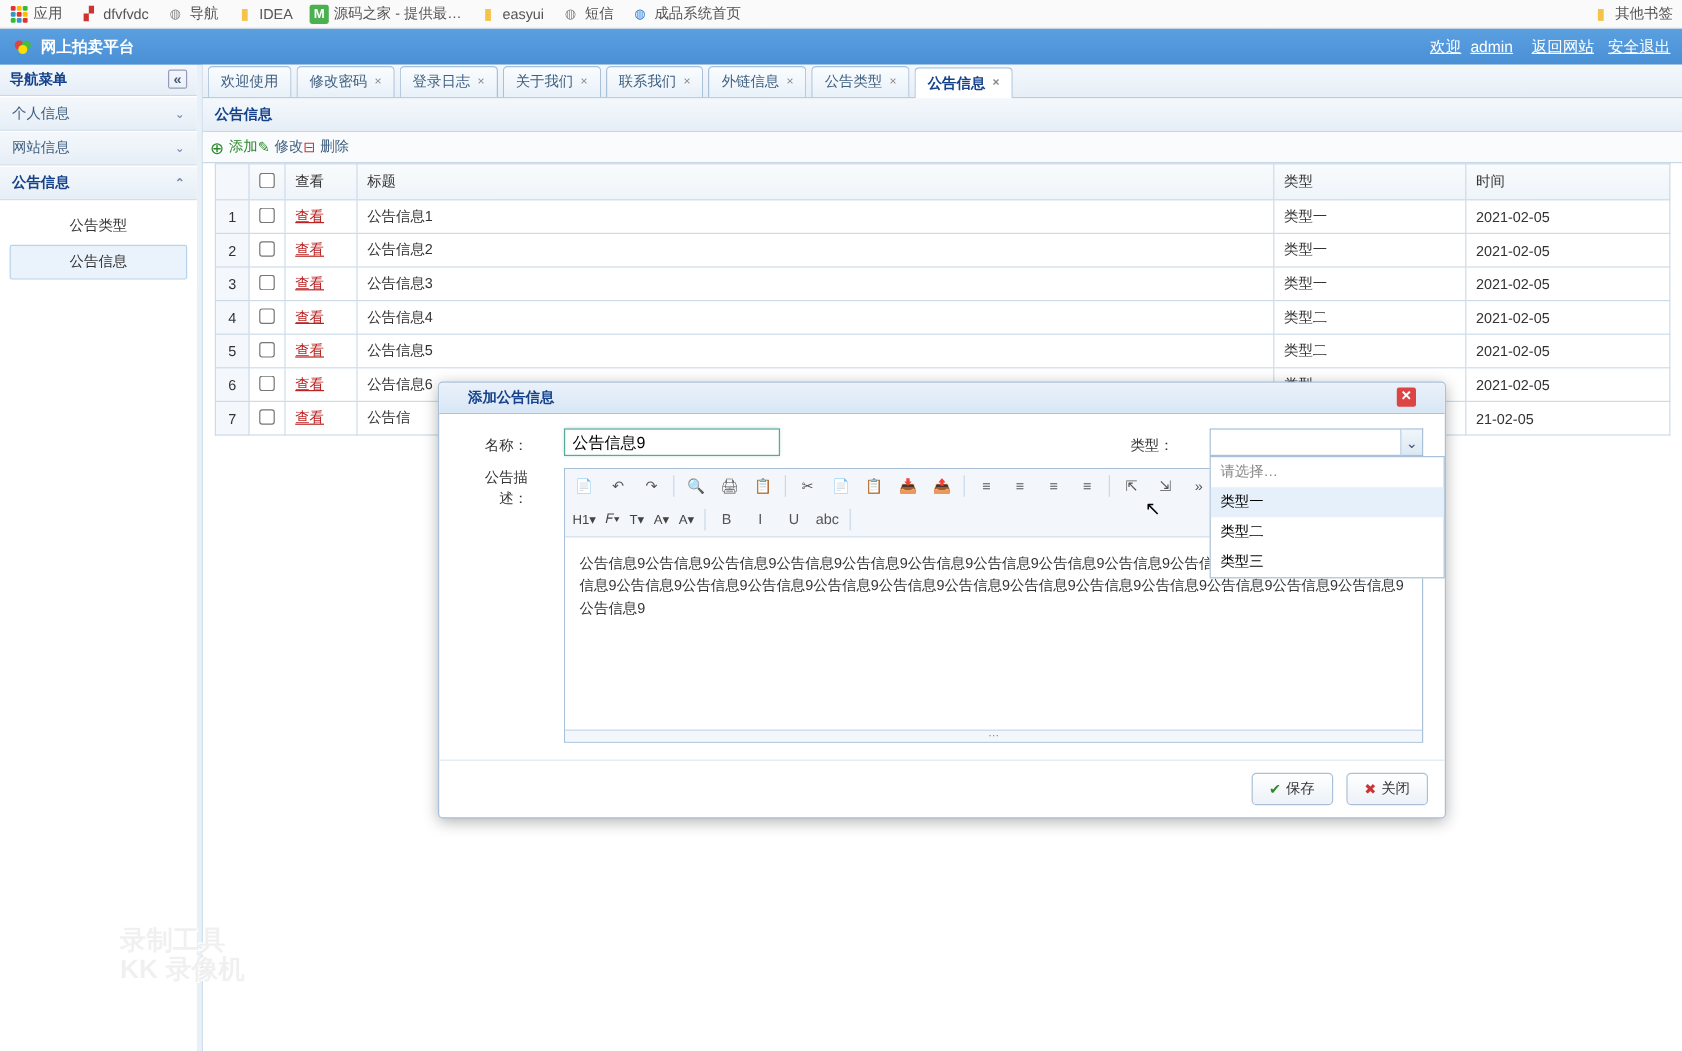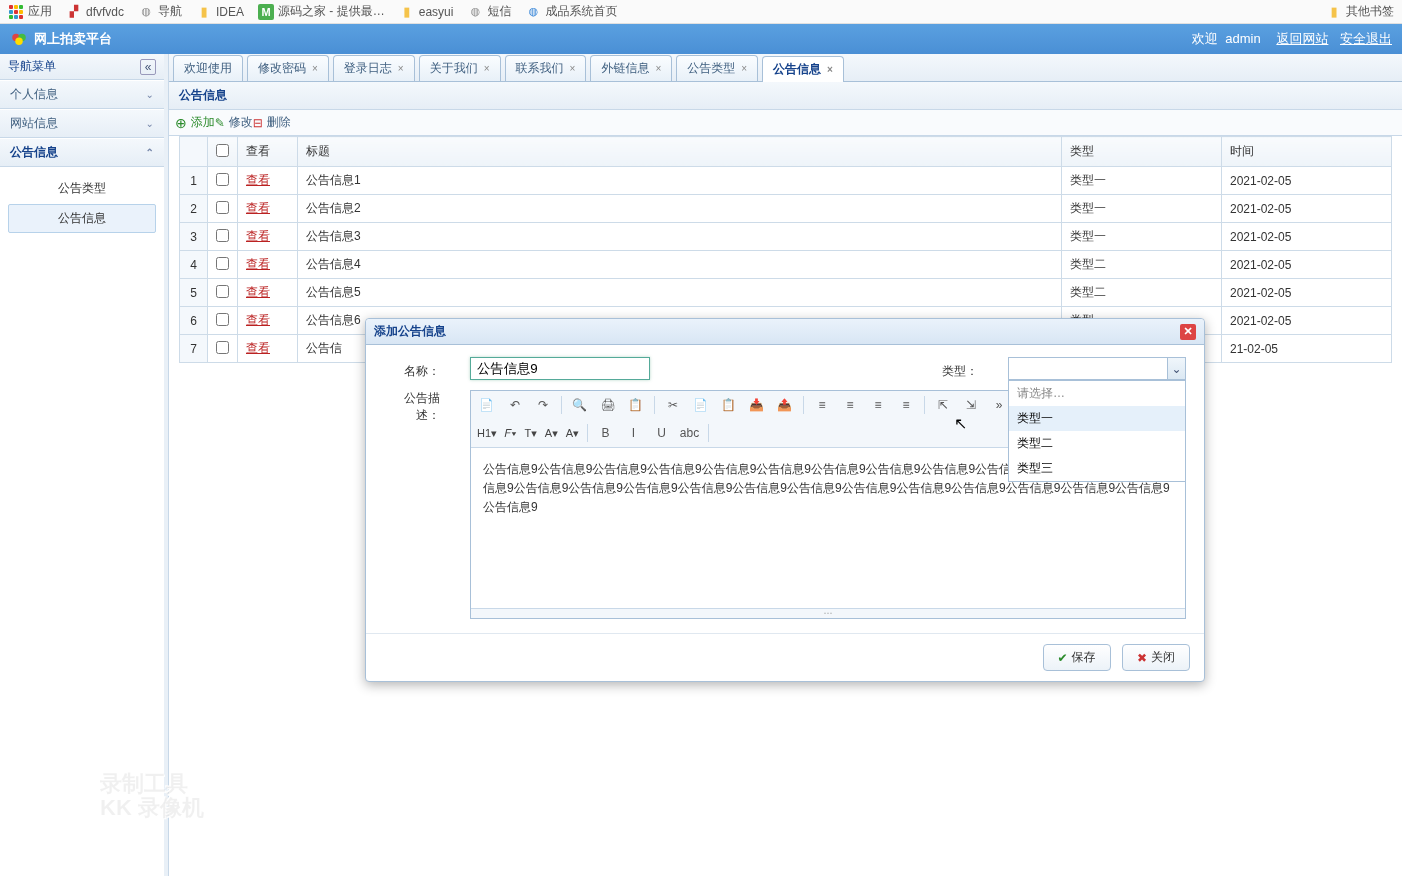--- a/index.html
+++ b/index.html
@@ -18,28 +18,28 @@
 .bm-globe { color: #888; }
 .bm-green { background: #4caf50; color: #fff; border-radius: 2px; font-weight: bold; width:16px; height:16px; line-height:16px; text-align:center; }
 .bm-chart { color: #c33; }
 .bm-spacer { flex: 1; }
 
 
 .top-header { height: 30px; background: linear-gradient(#5aa0e0, #4a8fd5); color: #fff; display: flex; align-items: center; padding: 0 10px; font-size: 13px; font-weight: bold; }
 .hdr-logo { width: 18px; height: 18px; margin-right: 6px; }
 .hdr-right { margin-left: auto; font-weight: normal; }
 .hdr-right a { color: #fff; text-decoration: underline; margin-left: 8px; cursor: pointer; }
-.hdr-right span { margin-right: 4px; }
+.hdr-right span { margin-right: 4px; text-decoration: underline; }
 
 
 .layout { display: flex; height: calc(876px - 24px - 30px); }
 
 
 .sidebar { width: 168px; border-right: 4px solid #e9f0f7; display: flex; flex-direction: column; }
-.sb-title { background: linear-gradient(#f4f8fc, #e6eef6); border-bottom: 1px solid #c8d8e8; padding: 4px 8px; font-weight: normal; color: #15428b; display: flex; align-items: center; }
+.sb-title { background: linear-gradient(#f4f8fc, #e6eef6); border-bottom: 1px solid #c8d8e8; padding: 4px 8px; font-weight: bold; color: #15428b; display: flex; align-items: flex-start; }
 .sb-collapse { margin-left: auto; width: 16px; height: 16px; border: 1px solid #99b; border-radius: 2px; display: flex; align-items: center; justify-content: center; color: #457; cursor: pointer; }
 .acc-head { background: linear-gradient(#f4f8fc, #e6eef6); border-top: 1px solid #fff; border-bottom: 1px solid #c8d8e8; padding: 5px 10px; color: #406080; display: flex; align-items: center; cursor: pointer; }
 .acc-head .caret { margin-left: auto; color: #78a; font-size: 10px; }
 .acc-head.active { color: #15428b; font-weight: bold; }
 .acc-body { background: #fff; padding: 6px 0; }
 .sb-item { display: block; padding: 5px 10px; margin: 2px 8px; color: #333; text-align: center; cursor: pointer; border-radius: 2px; }
 .sb-item.active { background: #eaf2fb; border: 1px solid #b7d2ea; }
 
 
 .main { flex: 1; display: flex; flex-direction: column; background: #fff; border-left:1px solid #c8d8e8; }
@@ -59,31 +59,31 @@
 .grid th { background: linear-gradient(#f9fbfd, #eef4f9); border: 1px solid #cddbe8; padding: 6px 8px; text-align: left; font-weight: normal; color: #333; }
 .grid td { border: 1px solid #cddbe8; padding: 5px 8px; color: #333; }
 .grid .rownum { text-align: center; width: 28px; background: #f4f8fc; }
 .grid .cb { width: 24px; text-align:center; }
 .grid .view-link { color: #b22; text-decoration: underline; cursor: pointer; }
 .col-view{width:60px;} .col-type{width:160px;} .col-time{width:170px;}
 
 
 .overlay { position: absolute; left: 0; top: 0; right:0; bottom:0; pointer-events:none; }
 .dialog { position: absolute; left: 365px; top: 318px; width: 840px; background: #fff; border: 1px solid #a8c0d8; border-radius: 4px; box-shadow: 0 3px 12px rgba(0,0,0,.3); pointer-events:auto; }
-.dlg-title { background: linear-gradient(#eaf2fb, #d8e6f4); padding: 4px 8px; color: #15428b; font-weight: bold; display:flex; align-items:center; border-bottom:1px solid #a8c0d8; border-radius: 4px 4px 0 0;}
+.dlg-title { background: linear-gradient(#eaf2fb, #d8e6f4); padding: 4px 24px; color: #15428b; font-weight: bold; display:flex; border-bottom:1px solid #a8c0d8; border-radius: 4px 4px 0 0;}
 .dlg-close { margin-left:auto; width:16px; height:16px; background:#d44; color:#fff; border-radius:2px; text-align:center; line-height:14px; cursor:pointer; font-size:11px; }
 .dlg-body { padding: 12px 18px 4px; }
 .form-row { display:flex; align-items:flex-end; margin-bottom:10px; gap:30px; }
 .form-label { width: 56px; text-align:right; color:#333; }
 .form-input { border:1px solid #a8c0d8; padding:3px 6px; width: 180px; background:#fff; }
 .form-input.focus { border-color:#5a9; box-shadow: 0 0 3px rgba(80,160,130,.4); }
 .combo-wrap { position:relative; display:inline-flex; }
 .combo { border:1px solid #a8c0d8; width: 160px; padding:3px 6px; background:#fff; }
 .combo-arrow { border:1px solid #a8c0d8; border-left:none; width:18px; background:linear-gradient(#f0f6fb,#dbe8f3); display:flex; align-items:center; justify-content:center; color:#457; cursor:pointer; }
-.combo-drop { position:absolute; left:0; top:100%; width:178px; background:#fff; border:1px solid #a8c0d8; z-index: 20; }
+.combo-drop { position:absolute; left:0; top:100%; width:196px; background:#fff; border:1px solid #a8c0d8; z-index: 20; }
 .combo-opt { padding:4px 8px; cursor:pointer; }
 .combo-opt.hover { background:#e5f0fa; }
 .editor-wrap { border:1px solid #a8c0d8; }
 .ed-toolbar { background:#f3f7fb; border-bottom:1px solid #c8d8e8; padding:4px 6px; display:flex; flex-wrap:wrap; gap:4px 8px; align-items:center; }
 .ed-sep { width:1px; height:18px; background:#c8d8e8; }
 .ed-btn { width:20px; height:20px; border:1px solid transparent; display:flex; align-items:center; justify-content:center; color:#555; cursor:pointer; border-radius:2px; font-size:12px; }
 .ed-sel { font-size:11px; color:#444; display:inline-flex; align-items:center; gap:2px; }
 .ed-content { padding: 12px; min-height: 160px; color:#333; line-height:1.6; background:#fff; }
 .ed-resize { height:10px; background:#f3f7fb; border-top:1px solid #c8d8e8; text-align:center; color:#888; cursor:ns-resize; font-size:9px; line-height:8px; }
 .dlg-footer { padding: 10px 14px; text-align:right; border-top:1px solid #e0e8f0; }

